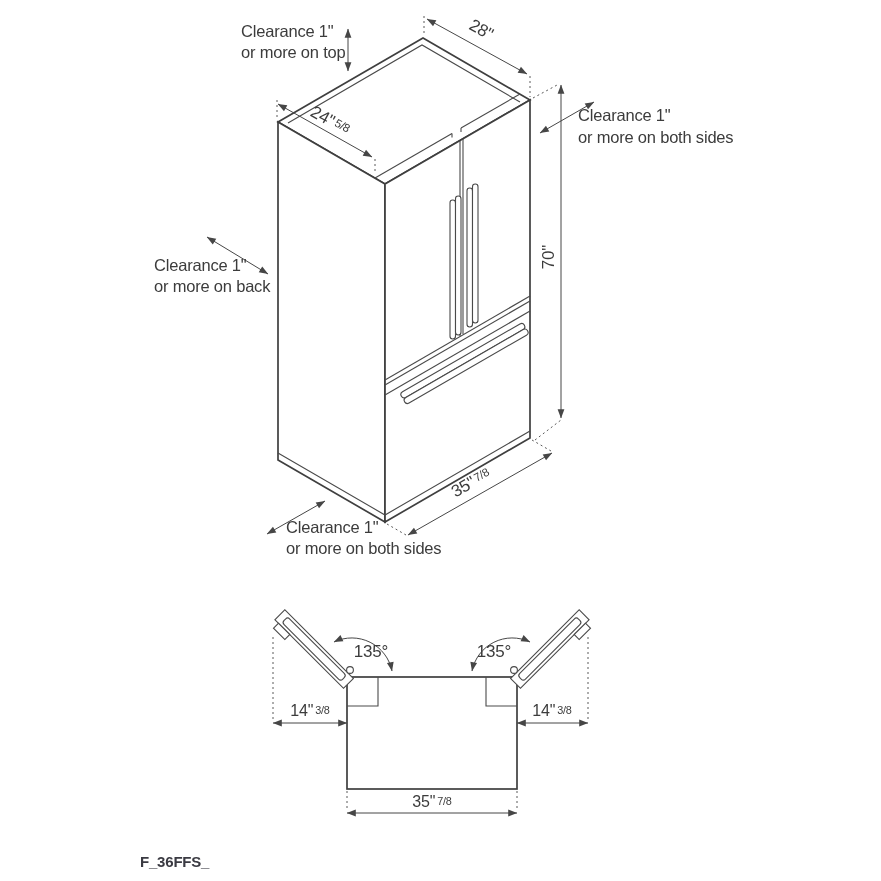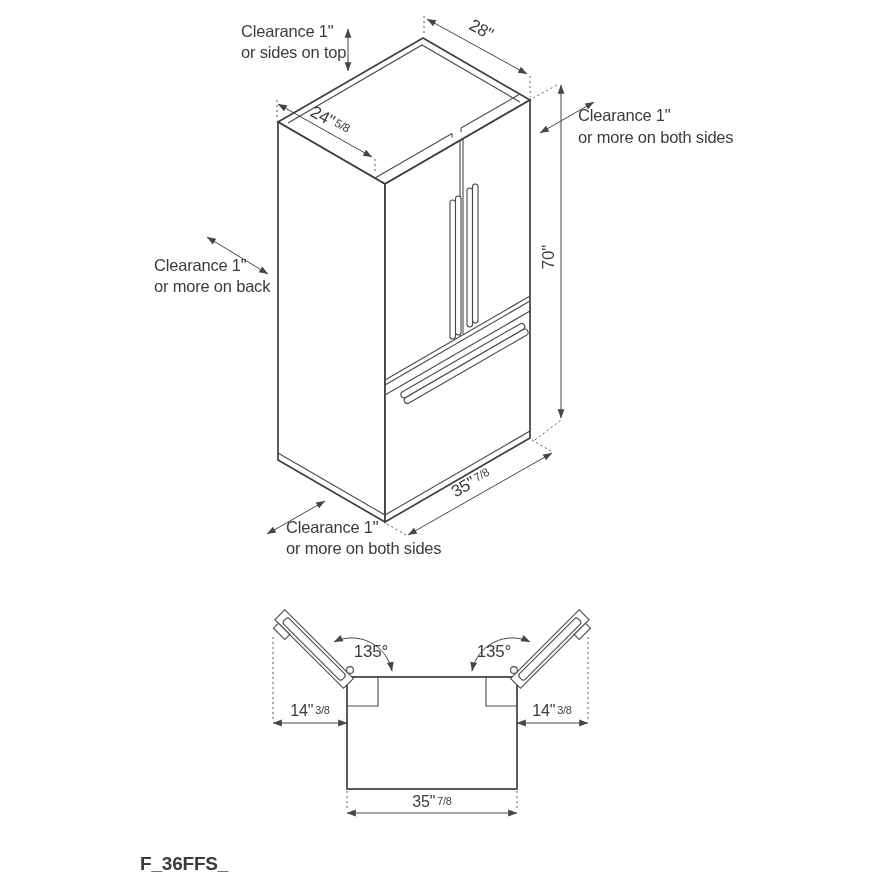--- a/index.html
+++ b/index.html
@@ -11,21 +11,21 @@
   .canvas svg{position:absolute;left:0;top:0;}
   .label{position:absolute;white-space:nowrap;color:#3c3c3c;letter-spacing:-0.2px;}
   .block{font-size:16.5px;line-height:21px;}
   .dim{font-size:17px;}
   .dim-small{font-size:16px;}
   .centered{transform:translate(-50%,-50%);}
   .rot29{transform:translate(-50%,-50%) rotate(29deg);}
   .rotm30{transform:translate(-50%,-50%) rotate(-30deg);}
   .rotm90{transform:translate(-50%,-50%) rotate(-90deg);}
   .frac{font-size:0.68em;vertical-align:0.22em;margin-left:2px;}
-  .model{font-size:19px;font-weight:bold;color:#3a3a42;}
+  .model{font-size:15px;font-weight:bold;color:#3a3a42;}
   .ln{stroke:#474747;stroke-width:1;fill:none;}
   .outline{stroke:#3f3f3f;stroke-width:1.7;fill:#ffffff;}
   .detail{stroke:#4a4a4a;stroke-width:1.1;fill:none;}
   .detail-f{stroke:#4a4a4a;stroke-width:1.1;fill:#ffffff;}
   .dotted{stroke:#5a5a5a;stroke-width:1;fill:none;stroke-dasharray:2 3;}
 </style>
 </head>
 <body>
 
 <div class="canvas">
@@ -147,21 +147,21 @@
     <g>
       <line class="ln" x1="273" y1="723" x2="347" y2="723" marker-start="url(#arr)" marker-end="url(#arr)"></line>
       <line class="ln" x1="517" y1="723" x2="588" y2="723" marker-start="url(#arr)" marker-end="url(#arr)"></line>
       <line class="ln" x1="347" y1="813" x2="517" y2="813" marker-start="url(#arr)" marker-end="url(#arr)"></line>
     </g>
   </g>
 </svg>
 
 <div class="label block" style="left:241px;top:21px;">
   <div>Clearance 1"</div>
-  <div>or sides on top</div>
+  <div>or more on top</div>
 </div>
 
 <div class="label dim rot29" style="left:481px;top:30px;">
   <span>28"</span>
 </div>
 
 <div class="label dim rot29" style="left:330px;top:121px;">
   <span>24"</span><span class="frac">5/8</span>
 </div>
 

